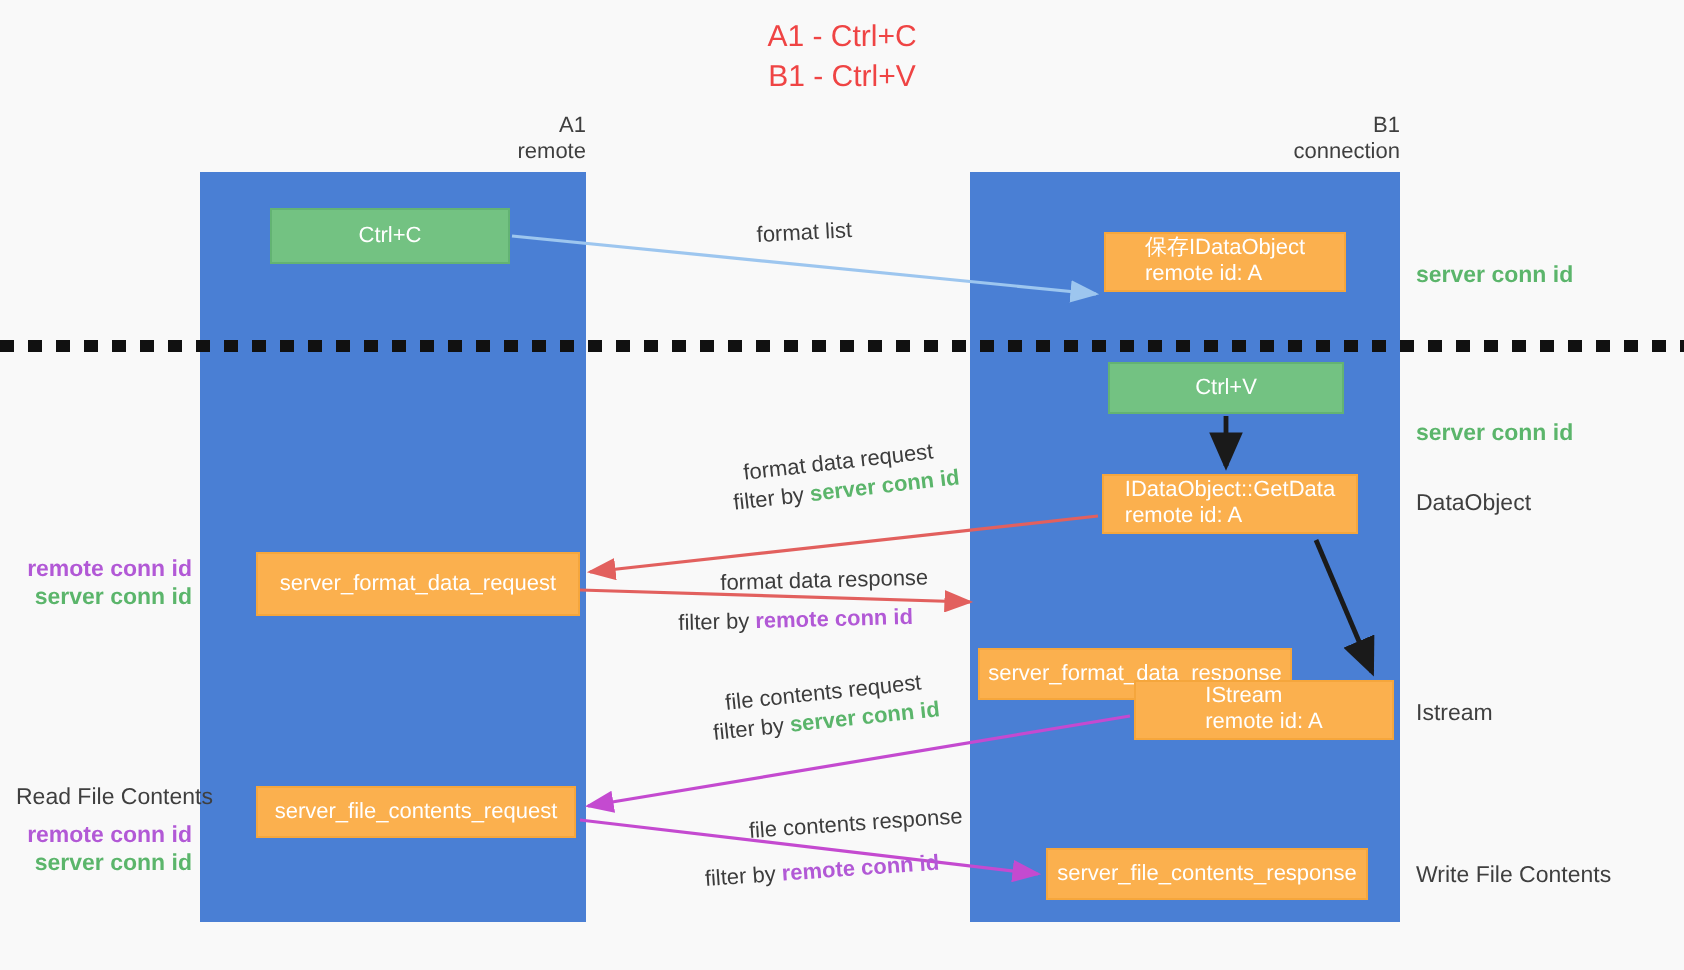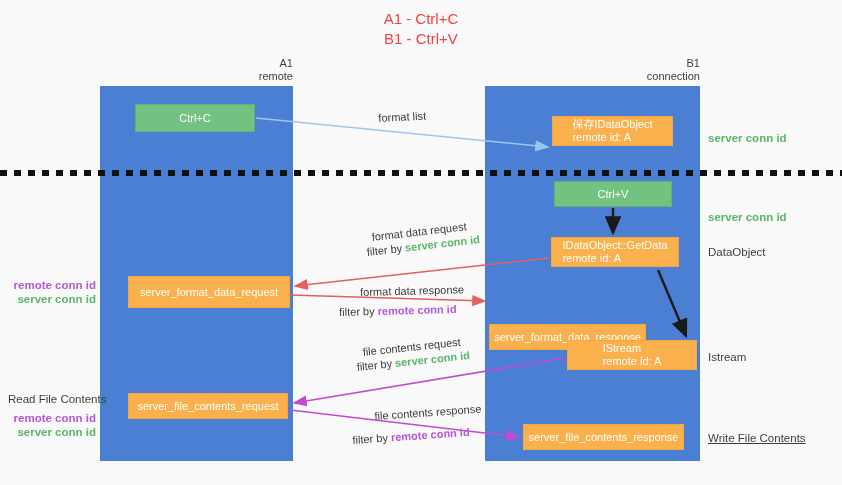--- a/index.html
+++ b/index.html
@@ -49,21 +49,21 @@
   #n-file-resp{left:523px;top:424px;width:161px;height:26px;}
 
   .side{position:absolute;font-size:11.5px;color:#3f3f3f;line-height:14px;}
   .bold-green{color:#5bb56b;font-weight:bold;}
   .bold-purple{color:#b259d6;font-weight:bold;}
 
   #s-conn1{left:708px;top:131px;}
   #s-conn2{left:708px;top:210px;}
   #s-dataobject{left:708px;top:245px;}
   #s-istream{left:708px;top:350px;}
-  #s-write{left:708px;top:431px;text-decoration:underline;}
+  #s-write{left:708px;top:431px;}
 
   #s-left-conn{left:8px;top:278px;text-align:right;width:88px;}
   #s-read{left:8px;top:392px;width:104px;}
   #s-left-conn2{left:8px;top:411px;text-align:right;width:88px;}
 
   .alabel{
     position:absolute;font-size:11px;color:#3c3c3c;line-height:14px;
     white-space:nowrap;transform-origin:0 0;
   }
   #l-formatlist{left:378px;top:111px;transform:rotate(-3deg);}

